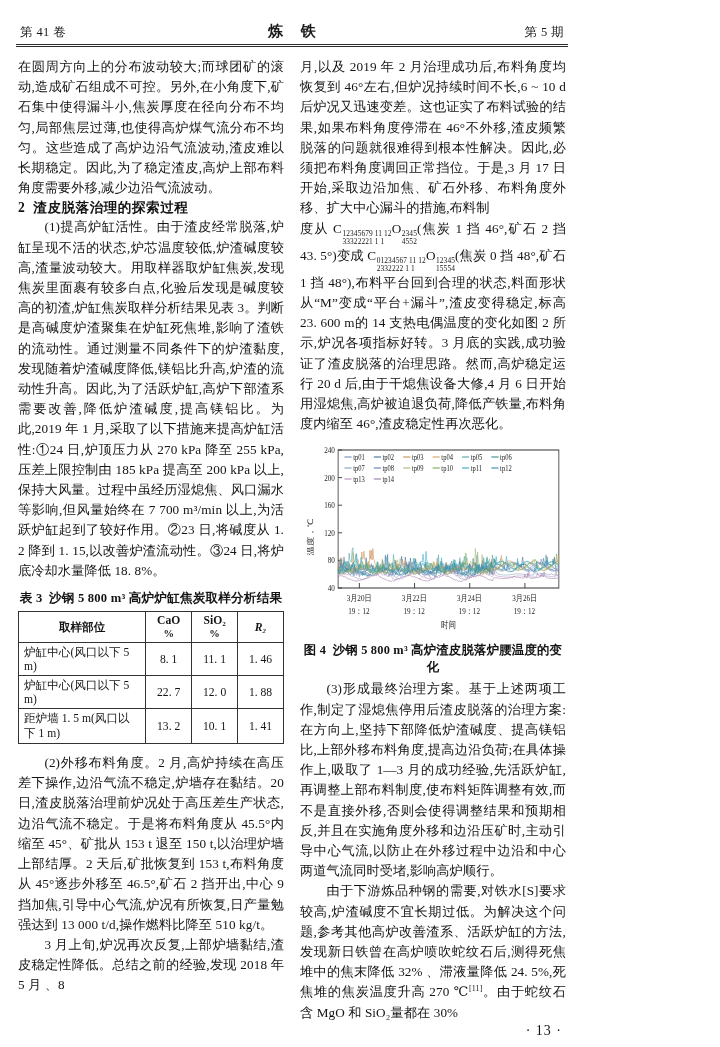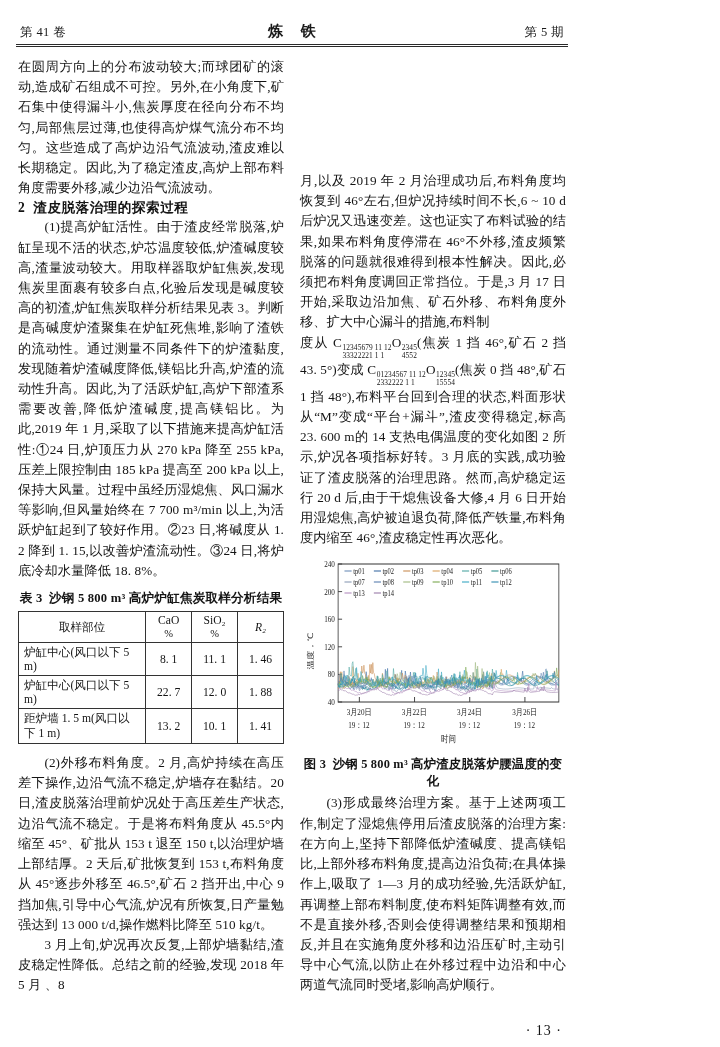--- a/index.html
+++ b/index.html
@@ -19,42 +19,42 @@
   .runhead {
     display: flex; align-items: flex-end; justify-content: space-between;
     font-size: 12.5px; padding: 22px 6px 3px 6px; letter-spacing: .4px;
     color: #1a1a1a;
   }
   .runhead .center { font-weight: 700; letter-spacing: 7px; font-size: 15px; }
   .rule-double { border-top: 1.6px solid #2a2a2a; border-bottom: .8px solid #2a2a2a;
                  height: 3px; margin: 0 2px 10px 2px; }
 
   
-  .columns { display: flex; gap: 16px; padding: 0 4px; align-items: flex-end; }
+  .columns { display: flex; gap: 16px; padding: 0 4px; }
   .col { width: 335px; }
 
   p.body {
     font-size: 13.2px; line-height: 20.2px; margin: 0 0 0 0;
     text-align: justify; text-justify: inter-ideograph;
     letter-spacing: .1px;
   }
   p.indent { text-indent: 2em; }
   .h2 { font-size: 13.6px; font-weight: 700; margin: 1px 0 0 0; letter-spacing: .5px; }
   .h2 .num { margin-right: 8px; }
 
   sup, sub { font-size: 8px; line-height: 0; }
   .frac { display: inline-flex; flex-direction: column; vertical-align: -0.42em;
           font-size: 7.4px; line-height: 8px; text-align: left; margin-left: .5px; }
 
   
   .tbl-cap { text-align: center; font-size: 12.6px; font-weight: 700;
              margin: 9px 0 4px 0; letter-spacing: .2px; }
   table.data { width: 100%; border-collapse: collapse; font-size: 11.6px; }
   table.data th, table.data td { border: 1px solid #333; padding: 2px 4px; text-align: center; }
-  table.data th { font-weight: 400; line-height: 13px; }
+  table.data th { font-weight: 700; line-height: 13px; }
   table.data td.left { text-align: left; padding-left: 5px; }
   table.data th.site { width: 48%; }
   .pct { display: block; font-size: 10.5px; }
 
   
   .figbox { margin: 8px 0 2px 0; }
   .fig-cap { text-align: center; font-size: 12.4px; font-weight: 700;
              margin: 4px 0 3px 0; letter-spacing: .2px; }
   .chart-wrap { position: relative; width: 100%; height: 196px; }
   svg.chart { display: block; width: 100%; height: 196px; }
@@ -221,22 +221,23 @@
                 <line x1="241" y1="26" x2="250" y2="26" stroke="#2e8ab0" stroke-width="1.1"></line>
                 <text x="252" y="29" class="legtext">tp12</text>
                 <line x1="56" y1="37" x2="65" y2="37" stroke="#b48fc0" stroke-width="1.1"></line>
                 <text x="67" y="40" class="legtext">tp13</text>
                 <line x1="93" y1="37" x2="102" y2="37" stroke="#9a7aa8" stroke-width="1.1"></line>
                 <text x="104" y="40" class="legtext">tp14</text>
               </g>
           </svg>
         </div>
         <div class="fig-cap">
-          <span>图 3</span>&nbsp;&nbsp;<span>沙钢 5 800 m³ 高炉渣皮脱落炉腰温度的变化</span>
+          <span>图 4</span>&nbsp;&nbsp;<span>沙钢 5 800 m³ 高炉渣皮脱落炉腰温度的变化</span>
         </div>
       </div>
 
       <p class="body indent">(3)形成最终治理方案。基于上述两项工作,制定了湿熄焦停用后渣皮脱落的治理方案:在方向上,坚持下部降低炉渣碱度、提高镁铝比,上部外移布料角度,提高边沿负荷;在具体操作上,吸取了 1—3 月的成功经验,先活跃炉缸,再调整上部布料制度,使布料矩阵调整有效,而不是直接外移,否则会使得调整结果和预期相反,并且在实施角度外移和边沿压矿时,主动引导中心气流,以防止在外移过程中边沿和中心两道气流同时受堵,影响高炉顺行。</p>
+      <p class="body indent"><span>由于下游炼品种钢的需要,对铁水[S]要求较高,炉渣碱度不宜长期过低。为解决这个问题,参考其他高炉改善渣系、活跃炉缸的方法,发现新日铁曾在高炉喷吹蛇纹石后,测得死焦堆中的焦末降低 32% 、滞液量降低 24. 5%,死焦堆的焦炭温度升高 270 ℃</span><sup>[11]</sup><span>。由于蛇纹石含 MgO 和 SiO₂量都在 30%</span></p>
     </div>
   </div>
 
   <div class="pagenum">· 13 ·</div>
 </div>
 
 </body></html>

